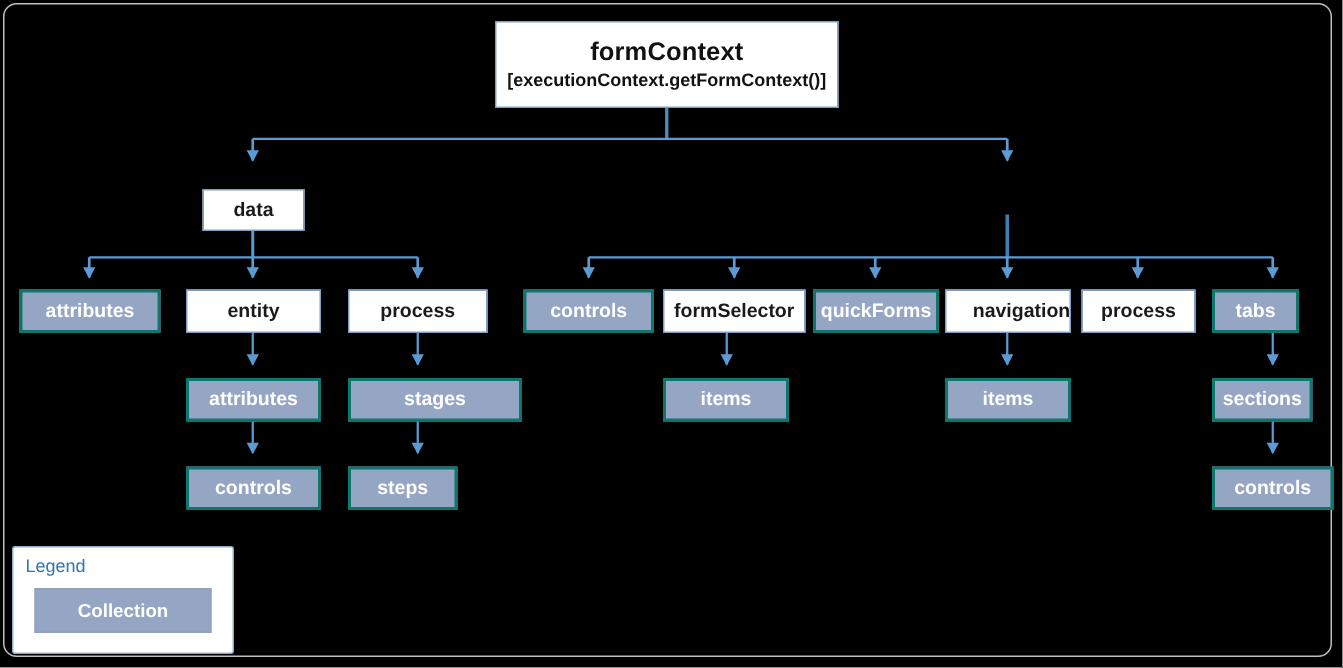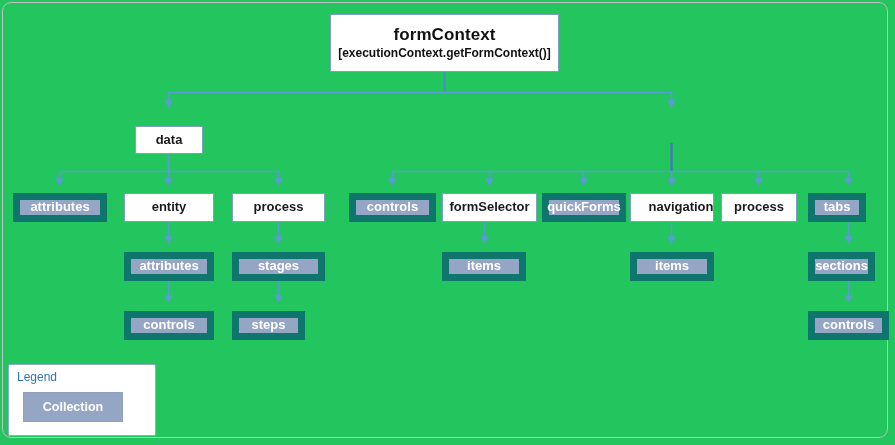--- a/index.html
+++ b/index.html
@@ -7,21 +7,21 @@
     padding: 0;
     background: #ffffff;
   }
   body {
     font-family: "Liberation Sans", sans-serif;
   }
   #canvas {
     position: relative;
     width: 895px;
     height: 445px;
-    background: #22c55e;
+    background: #000000;
     overflow: hidden;
   }
   
   #outer-frame {
     position: absolute;
     left: 2px;
     top: 2px;
     width: 886px;
     height: 436px;
     border: 1px solid #bfbfbf;
@@ -50,21 +50,21 @@
   .node.plain {
     background: #ffffff;
     border: 1px solid #7f9fc4;
     color: #1a1a1a;
     font-weight: bold;
     font-size: 13px;
   }
   
   .node.collection {
     background: #95a5c4;
-    border: 7px solid #0f766e;
+    border: 2px solid #0f766e;
     color: #ffffff;
     font-weight: bold;
     font-size: 13px;
   }
   .node.root {
     flex-direction: column;
     justify-content: center;
     gap: 2px;
   }
   .root-title {
@@ -105,21 +105,21 @@
     left: 8px;
     top: 5px;
     font-size: 12px;
     color: #2e75b6;
     font-weight: normal;
   }
   #legend-swatch {
     position: absolute;
     left: 14px;
     top: 27px;
-    width: 100px;
+    width: 118px;
     height: 30px;
     background: #95a5c4;
     border: 1px solid #8fa0c0;
     box-sizing: border-box;
     display: flex;
     align-items: center;
     justify-content: center;
     color: #ffffff;
     font-size: 12.5px;
     font-weight: bold;
@@ -212,21 +212,21 @@
     <span>process</span>
   </div>
 
   <div class="node collection" style="left:124px; top:252px; width:90px; height:29px;">
     <span>attributes</span>
   </div>
   <div class="node collection" style="left:124px; top:311px; width:90px; height:29px;">
     <span>controls</span>
   </div>
 
-  <div class="node collection" style="left:232px; top:252px; width:93px; height:29px;">
+  <div class="node collection" style="left:232px; top:252px; width:116px; height:29px;">
     <span>stages</span>
   </div>
   <div class="node collection" style="left:232px; top:311px; width:73px; height:29px;">
     <span>steps</span>
   </div>
 
   <div class="node collection" style="left:349px; top:193px; width:87px; height:29px;">
     <span>controls</span>
   </div>
   <div class="node plain" style="left:442px; top:193px; width:95px; height:29px;">

